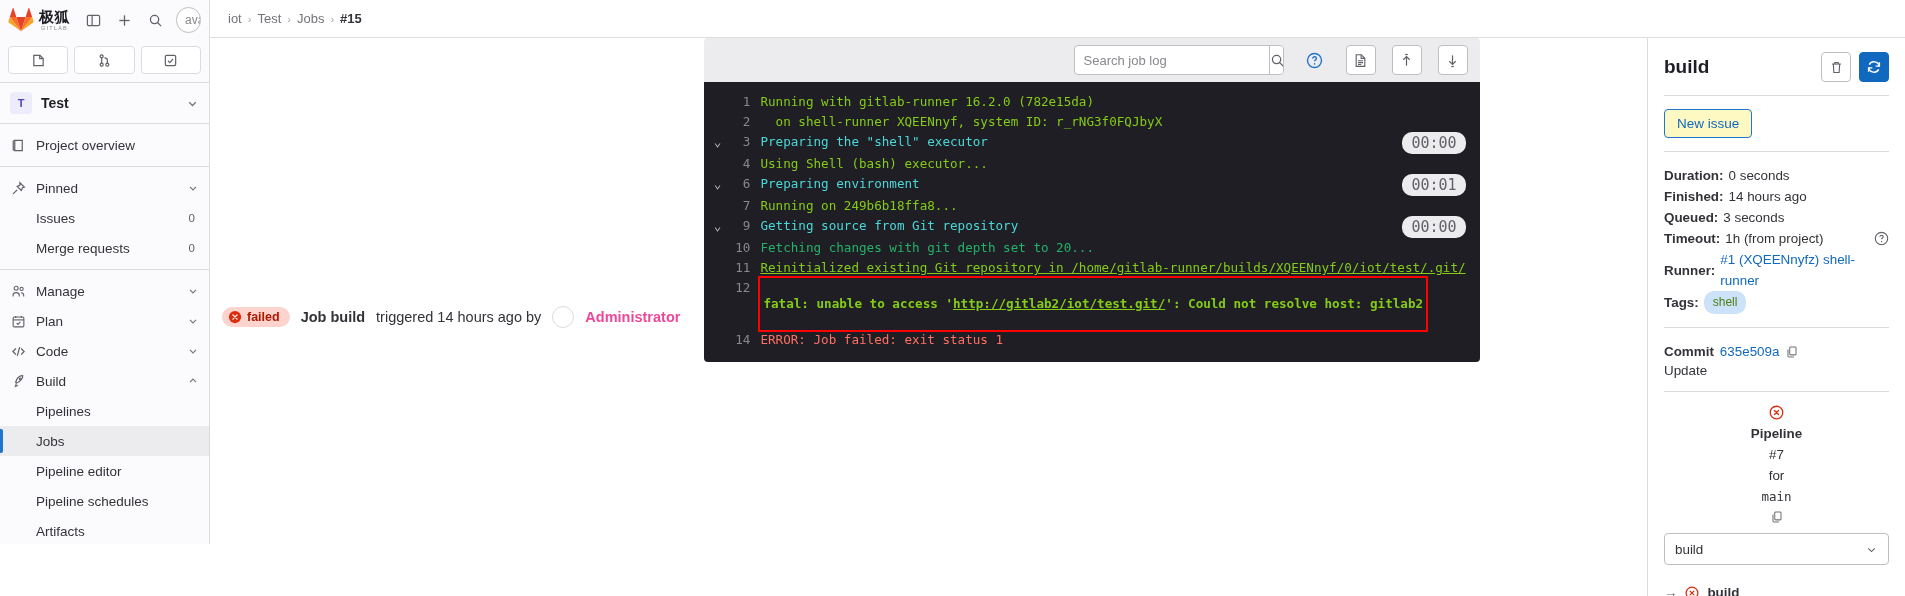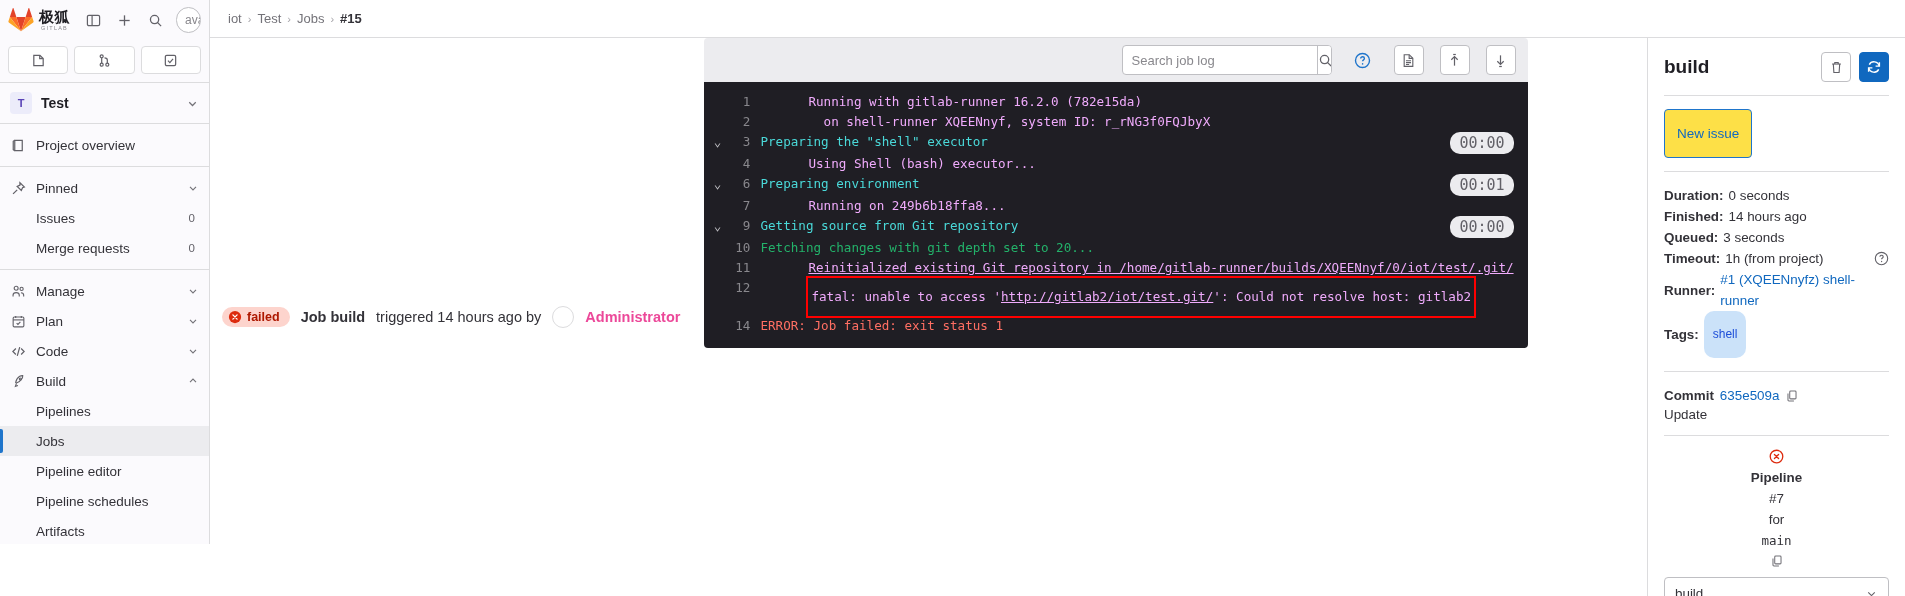--- a/index.html
+++ b/index.html
@@ -138,50 +138,50 @@
     user-select: none; padding-right: 10px; }
   .ln-txt { flex: 1; white-space: pre; min-width: 0; }
   .ln-time {
     background: #ececef; color: #626168; border-radius: 10px;
     padding: 1px 9px; font-size: 15px; margin-left: auto; flex: 0 0 auto;
     align-self: center;
   }
   .c-cyan { color: #4ad9d9; }
   .c-green { color: #23b26a; }
   .c-red { color: #ff6f63; }
-  .c-white { color: #f0abfc; margin-left: 48px; }
+  .c-white { color: #84cc16; }
   u { text-decoration: underline; }
 
   
   .rpanel {
     width: 258px; flex: 0 0 258px; border-left: 1px solid #dcdcde;
     height: 596px; padding: 14px 16px; overflow: hidden; background: #fff;
   }
   .rp-head { display: flex; align-items: center; gap: 8px; }
   .rp-title { font-size: 19px; font-weight: 700; color: #1f1e24; flex: 1; }
   .rp-btn {
     width: 30px; height: 30px; border-radius: 4px; border: 1px solid #bfbfc3;
     background: #fff; display: flex; align-items: center; justify-content: center;
     color: #626168; cursor: pointer;
   }
   .rp-btn.primary { background: #1068bf; border-color: #1068bf; color: #fff; }
   .hr { height: 1px; background: #dcdcde; margin: 13px 0; }
   .new-issue {
     display: inline-block; border: 1px solid #1f75cb; color: #1068bf;
-    background: #fde047; border-radius: 4px; padding: 16px 12px; font-size: 13.5px;
+    background: #fef9c3; border-radius: 4px; padding: 6px 12px; font-size: 13.5px;
     cursor: pointer;
   }
   .kv { font-size: 13.4px; line-height: 21px; color: #333238;
         display: flex; align-items: center; gap: 5px; }
   .kv b { font-weight: 700; }
   .kv .q { margin-left: auto; color: #626168; display: flex; align-items: center; cursor: pointer; }
   .lnk { color: #1068bf; cursor: pointer; text-decoration: none; }
   .tag-pill {
-    background: #cbe2f9; color: #1d4ed8; border-radius: 10px;
-    padding: 13px 9px; font-size: 12px;
+    background: #cbe2f9; color: #4d7c0f; border-radius: 10px;
+    padding: 1px 9px; font-size: 12px;
   }
   .commit-row { display: flex; align-items: center; gap: 6px; font-size: 13.4px; line-height: 22px; }
   .commit-msg { font-size: 13.4px; color: #333238; }
   .pipe-row { display: flex; align-items: center; gap: 6px; font-size: 13.4px; flex-direction: column; }
   .pipe-row .mono { font-family: "DejaVu Sans Mono", monospace; font-size: 12.5px; }
   .select-box {
     margin-top: 9px; height: 32px; border: 1px solid #bfbfc3; border-radius: 4px;
     display: flex; align-items: center; padding: 0 10px; font-size: 13.4px;
     color: #333238; cursor: pointer; background: #fff;
   }
@@ -502,21 +502,21 @@
                   <span class="ln-txt c-green">Fetching changes with git depth set to 20...</span>
                 </div>
                 <div class="log-line">
                   <span class="ln-arrow"></span>
                   <span class="ln-num">11</span>
                   <span class="ln-txt c-white"><u>Reinitialized existing Git repository in /home/gitlab-runner/builds/XQEENnyf/0/iot/test/.git/</u></span>
                 </div>
                 <div class="log-line">
                   <span class="ln-arrow"></span>
                   <span class="ln-num">12</span>
-                  <span class="ln-txt c-white" style="outline: rgb(255, 0, 0) solid 2px; display: inline-block; flex: 0 0 auto; padding: 9px 3px;">fatal: unable to access '<u>http://gitlab2/iot/test.git/</u>': Could not resolve host: gitlab2</span>
+                  <span class="ln-txt c-white" style="outline: rgb(255, 0, 0) solid 2px; display: inline-block; flex: 0 0 auto; padding: 16px 3px; font-weight: bold;">fatal: unable to access '<u>http://gitlab2/iot/test.git/</u>': Could not resolve host: gitlab2</span>
                 </div>
                 <div class="log-line">
                   <span class="ln-arrow"></span>
                   <span class="ln-num">14</span>
                   <span class="ln-txt c-red">ERROR: Job failed: exit status 1</span>
                 </div>
               </div>
           </div>
         </div>
       </div>

